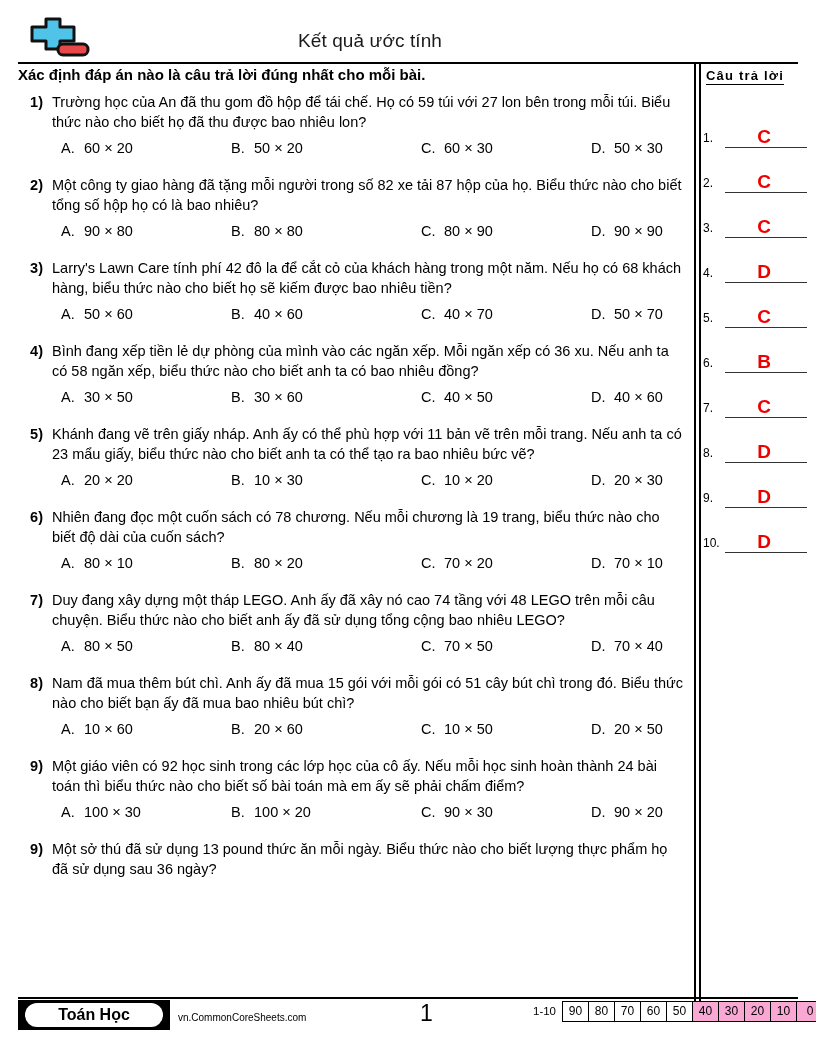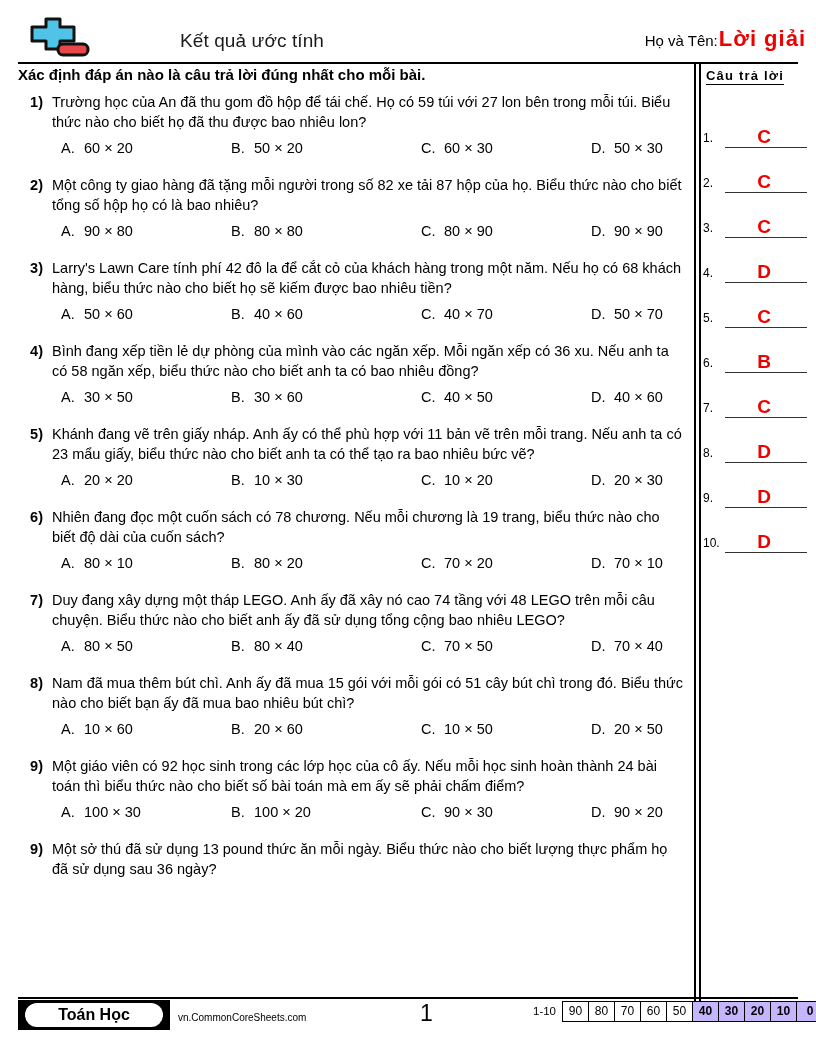--- a/index.html
+++ b/index.html
@@ -12,21 +12,21 @@
     overflow: hidden;
   }
   .page { position: relative; width: 816px; height: 1056px; }
 
   
   .header { position: absolute; left: 0; top: 0; width: 816px; height: 62px; }
   .logo { position: absolute; left: 18px; top: 17px; width: 74px; height: 46px; }
   .logo svg { display: block; }
   .doc-title {
     position: absolute; left: 180px; top: 30px; width: 380px;
-    text-align: left; font-size: 19px; color: #1a1a1a;
+    text-align: center; font-size: 19px; color: #1a1a1a;
     letter-spacing: 0.1px; white-space: nowrap;
   }
   .name-line {
     position: absolute; right: 10px; top: 28px;
     display: flex; align-items: baseline; white-space: nowrap;
   }
   .name-label { font-size: 15px; color: #000; }
   .name-value {
     font-size: 22px; font-weight: bold; color: #ee0000;
     letter-spacing: 1px; margin-left: 1px; line-height: 1;
@@ -135,39 +135,35 @@
     font-size: 11.5px; color: #000; line-height: 21px;
     padding-right: 6px; white-space: nowrap;
   }
   .scale-cells { display: flex; border: 1px solid #000; }
   .scale-cell {
     width: 26px; height: 19px; line-height: 19px; text-align: center;
     font-size: 12px; color: #000; border-right: 1px solid #000;
     background: #ffffff;
   }
   .scale-cell:last-child { border-right: none; }
-  .scale-cell.hl { background: #c4b5fd; font-weight: bold; }
+  .scale-cell.hl { background: #f9a8d4; }
 </style>
 </head>
 <body>
 
 <div class="page">
 
   <div class="header">
     <div class="logo">
       <svg width="74" height="46" viewBox="0 0 74 46">
         <path d="M14 10 h14 v-8 h14 v8 h14 v14 h-14 v8 h-14 v-8 h-14 z" fill="#4fc3e8" stroke="#111" stroke-width="3" stroke-linejoin="round"></path>
         <rect x="40" y="27" width="30" height="11" rx="5" fill="#e8484a" stroke="#111" stroke-width="3"></rect>
       </svg>
     </div>
     <div class="doc-title">Kết quả ước tính</div>
-    <div class="name-line">
-      <span class="name-label">Họ và Tên:</span>
-      <span class="name-value">Lời giải</span>
-    </div>
     <div class="header-rule"></div>
   </div>
 
   <div class="instructions">Xác định đáp án nào là câu trả lời đúng nhất cho mỗi bài.</div>
 
   <div class="ans-divider-a"></div>
   <div class="ans-divider-b"></div>
   <div class="ans-panel">
     <div class="ans-header">Câu trả lời</div>
     <div class="ans-list" id="answer-list">

